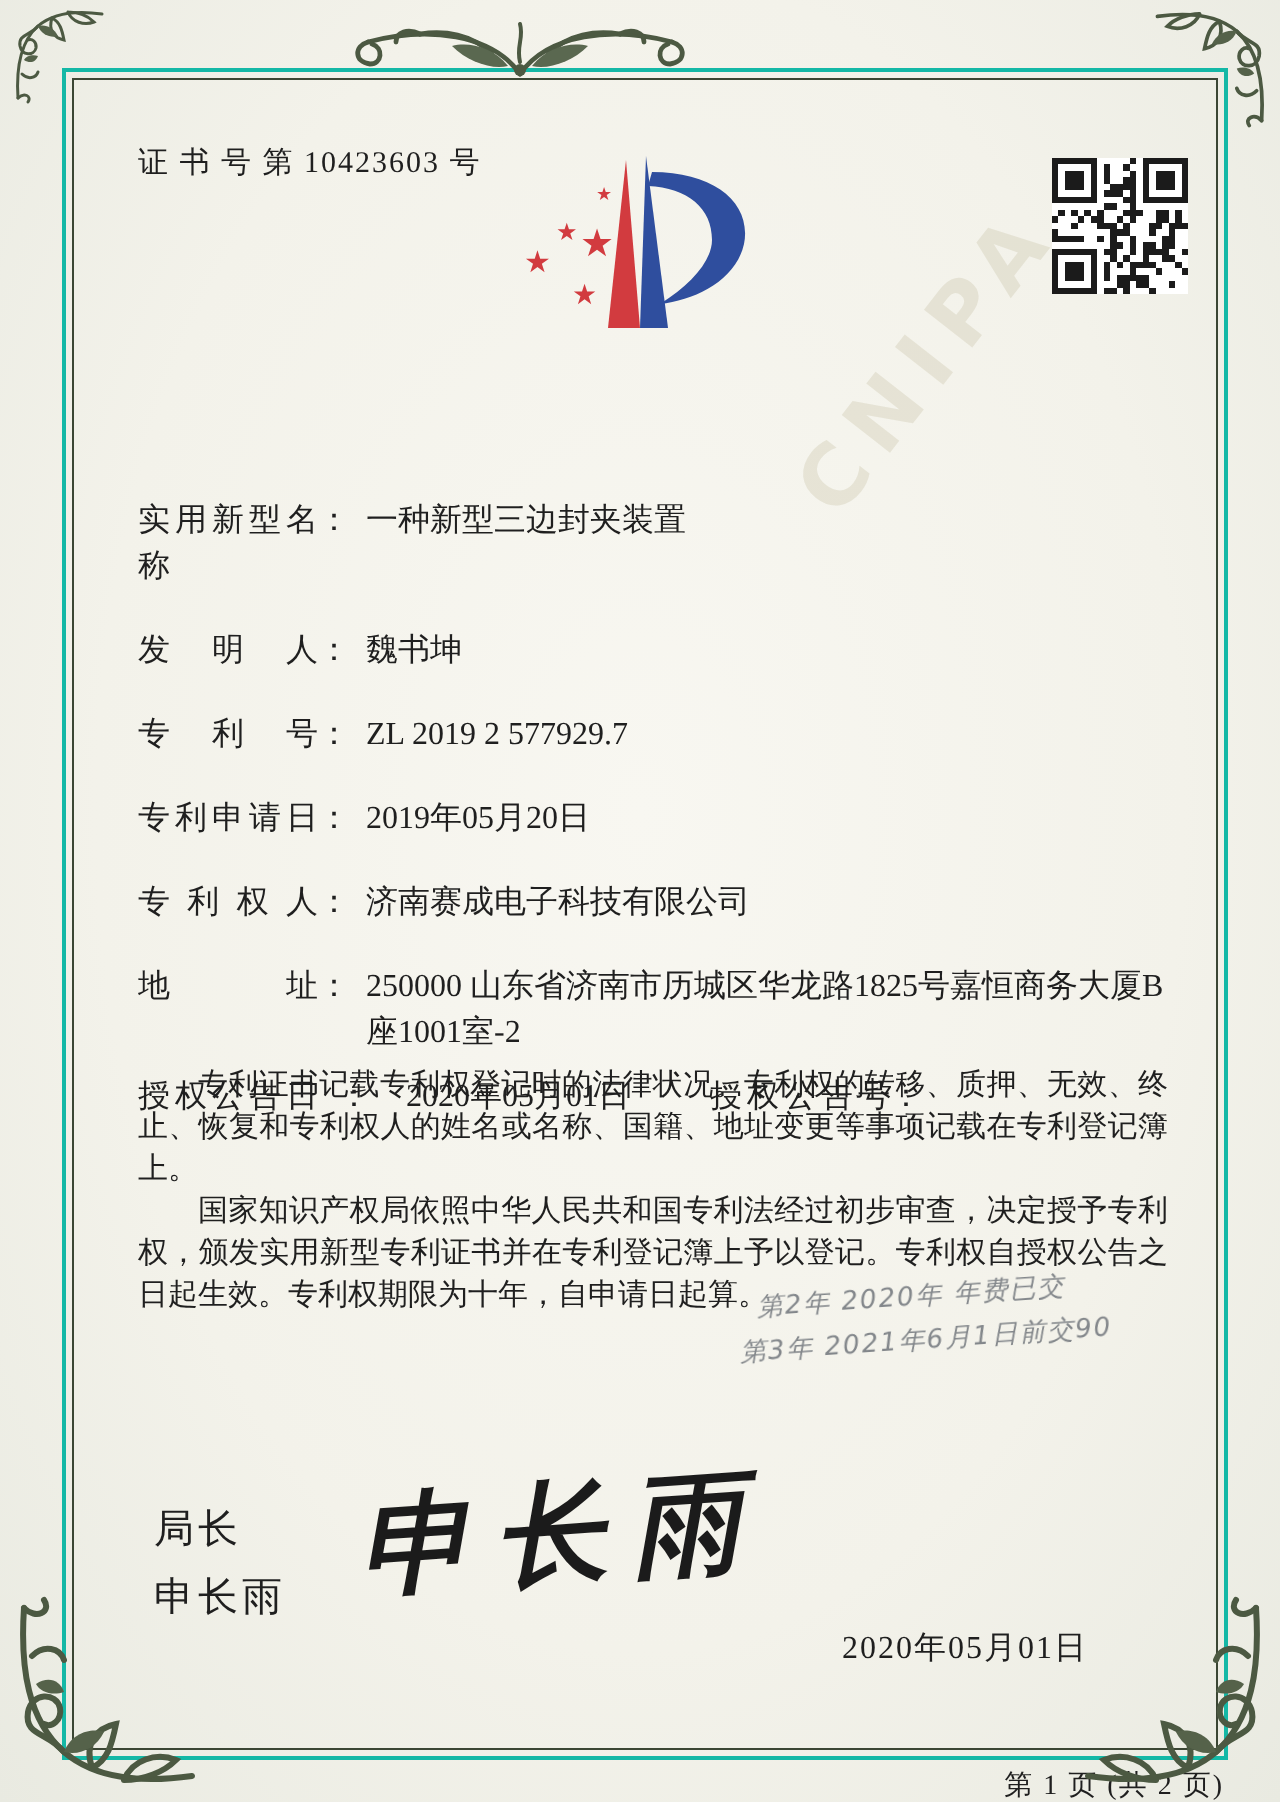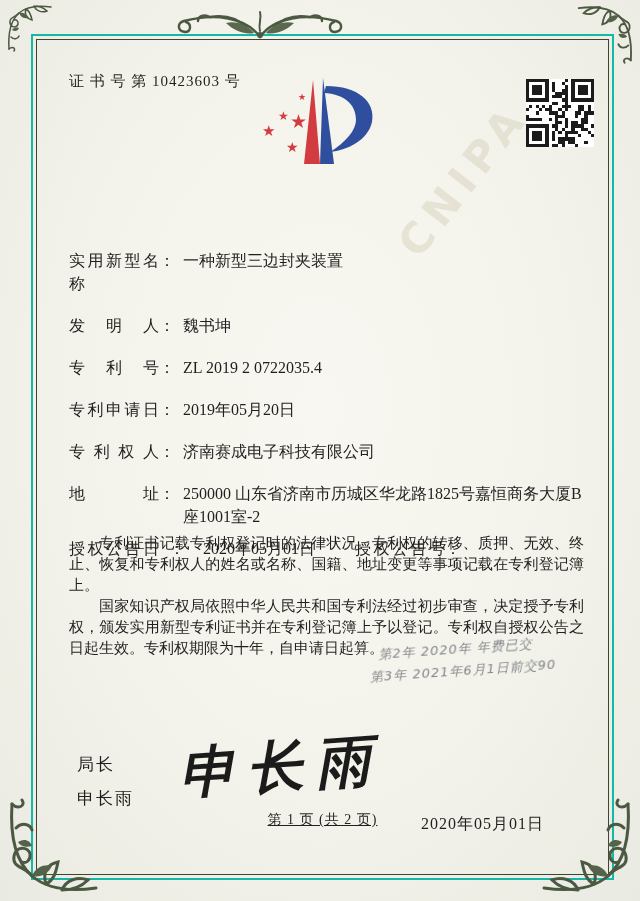--- a/index.html
+++ b/index.html
@@ -55,28 +55,28 @@
   .bodytext{position:absolute;left:36px;top:497px;width:515px;font-size:15px;line-height:21px;text-align:justify;}
   .bodytext p{margin:0;text-indent:2em;}
   
   .handwriting{
     position:absolute;left:346px;top:600px;width:225px;
     font-family:"DejaVu Sans",sans-serif;font-style:italic;font-size:13px;line-height:22px;
     color:#83878b;transform:rotate(-4deg);letter-spacing:1px;filter:blur(0.2px);
   }
   .handwriting .hw2{margin-left:-10px;}
   
-  .director{position:absolute;left:44px;top:712px;font-size:17px;line-height:34px;letter-spacing:2px;}
+  .director{position:absolute;left:44px;top:712px;font-size:20px;line-height:34px;letter-spacing:2px;}
   .signature{
     position:absolute;left:146px;top:694px;
     font-family:"DejaVu Sans",sans-serif;font-size:56px;font-weight:bold;font-style:italic;
     letter-spacing:12px;color:#1b1b1b;transform:rotate(-4deg);white-space:nowrap;
   }
   .issue-date{position:absolute;left:388px;top:778px;font-size:16px;letter-spacing:1px;}
-  .page-info{position:absolute;left:0;top:775px;width:100%;text-align:center;font-size:14px;letter-spacing:1px;text-decoration:underline;}
+  .page-info{position:absolute;left:0;top:848px;width:100%;text-align:right;font-size:14px;letter-spacing:1px;}
   .orn-stroke{fill:none;stroke:#4c5942;stroke-linecap:round;}
 </style>
 </head>
 <body>
 
 <div class="page">
 
   <svg width="0" height="0" style="position:absolute">
     <defs>
       <symbol id="corner-fl" viewBox="0 0 100 100">
@@ -368,21 +368,21 @@
         <span class="fvalue">一种新型三边封夹装置</span>
       </div>
       <div class="frow">
         <span class="flabel">发明人</span>
           <span class="fcolon">：</span>
         <span class="fvalue">魏书坤</span>
       </div>
       <div class="frow">
         <span class="flabel">专利号</span>
           <span class="fcolon">：</span>
-        <span class="fvalue">ZL 2019 2 0722035.4</span>
+        <span class="fvalue">ZL 2019 2 577929.7</span>
       </div>
       <div class="frow">
         <span class="flabel">专利申请日</span>
           <span class="fcolon">：</span>
         <span class="fvalue">2019年05月20日</span>
       </div>
       <div class="frow">
         <span class="flabel">专利权人</span>
           <span class="fcolon">：</span>
         <span class="fvalue">济南赛成电子科技有限公司</span>

